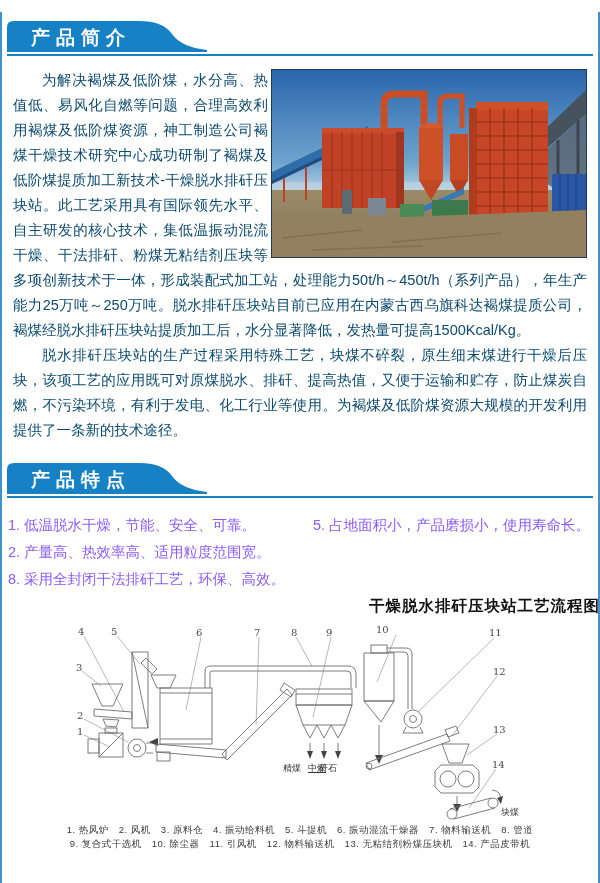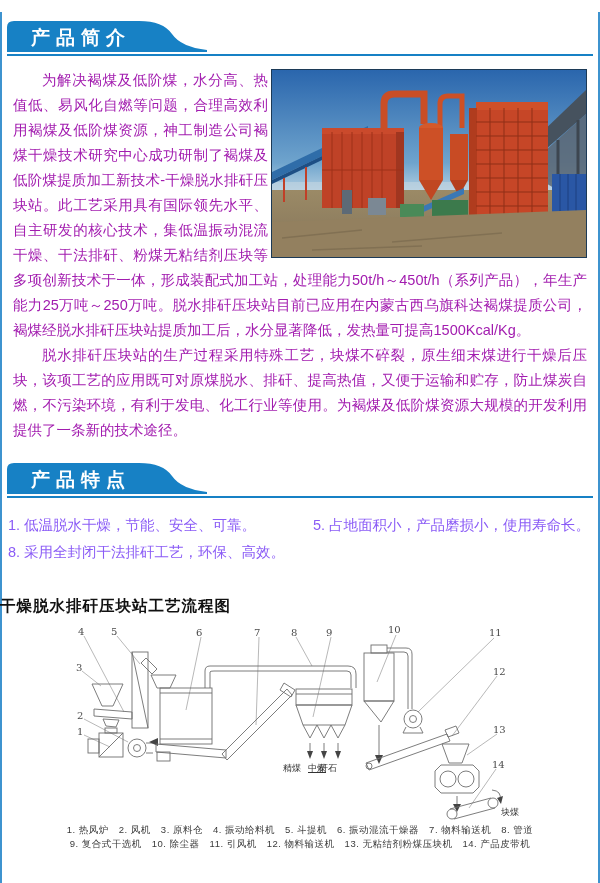--- a/index.html
+++ b/index.html
@@ -15,38 +15,38 @@
   
   .banner{position:absolute;left:7px;width:586px;height:35px;}
   .banner .shape{position:absolute;left:0;top:0;}
   .banner .rule{position:absolute;left:0;right:0;bottom:0;height:2.5px;background:#1781c5;}
   .banner .txt{
     position:absolute;left:24px;top:4px;color:#fff;font-size:19px;font-weight:bold;
     letter-spacing:6px;white-space:nowrap;
   }
 
   
-  .intro{position:absolute;top:56px;left:13px;right:13px;color:#a21caf;
+  .intro{position:absolute;top:56px;left:13px;right:13px;color:#0c4a6e;
     font-size:14.5px;line-height:25px;text-align:justify;}
   .intro p{margin:0;text-indent:2em;}
   .photo{
     float:right;width:316px;height:189px;margin:1px 0 6px 3px;
     border:1px solid #1c3a57;box-sizing:border-box;background:#7fb3d6;
   }
   .photo svg{display:block;width:100%;height:100%;}
 
   
   .features{position:absolute;top:500px;left:8px;right:6px;display:flex;
     color:#8b5cf6;font-size:14.5px;line-height:27px;}
   .features .col-l{width:305px;}
   .features .col-r{width:281px;}
   .feat-item{padding-left:1.55em;text-indent:-1.55em;}
 
   
-  .diag-title{position:absolute;top:584px;left:0;width:600px;text-align:left;
+  .diag-title{position:absolute;top:584px;left:0;width:600px;text-align:right;
     font-size:15.5px;font-weight:bold;color:#111;letter-spacing:1px;}
   .diagram{position:absolute;top:610px;left:0;width:600px;height:198px;}
   .diagram svg{position:absolute;left:0;top:0;}
   .num{position:absolute;font-family:"DejaVu Serif",serif;font-size:10px;color:#4a4a4a;}
   .dlabel{position:absolute;font-size:9px;color:#333;white-space:nowrap;}
 
   .caption{position:absolute;left:0;width:600px;text-align:center;
     font-size:9.5px;color:#3a3a3a;letter-spacing:0.5px;}
   .cap1{top:812px;}
   .cap2{top:826px;}
@@ -177,20 +177,21 @@
     <svg class="shape" width="200" height="31" viewBox="0 0 200 31">
       <path d="M0,31 L0,6 Q0,0 7,0 L132,0 Q156,0 165,13 Q174,26 200,29 L200,31 Z" fill="#1781c5"></path>
     </svg>
     <div class="rule"></div>
     <span class="txt">产品特点</span>
   </div>
 
   <div class="features">
     <div class="col-l">
       <div class="feat-item">1. 低温脱水干燥，节能、安全、可靠。</div>
+      <div class="feat-item">2. 产量高、热效率高、适用粒度范围宽。</div>
       <div class="feat-item">8. 采用全封闭干法排矸工艺，环保、高效。</div>
     </div>
     <div class="col-r">
       <div class="feat-item">5. 占地面积小，产品磨损小，使用寿命长。</div>
     </div>
   </div>
 
   <div class="diag-title">干燥脱水排矸压块站工艺流程图</div>
 
   <div class="diagram">
@@ -321,21 +322,21 @@
 
     <span class="num" style="left:77px;top:104px;">1</span>
     <span class="num" style="left:77px;top:88px;">2</span>
     <span class="num" style="left:76px;top:40px;">3</span>
     <span class="num" style="left:78px;top:4px;">4</span>
     <span class="num" style="left:111px;top:4px;">5</span>
     <span class="num" style="left:196px;top:5px;">6</span>
     <span class="num" style="left:254px;top:5px;">7</span>
     <span class="num" style="left:291px;top:5px;">8</span>
     <span class="num" style="left:326px;top:5px;">9</span>
-    <span class="num" style="left:388px;top:2px;">10</span>
+    <span class="num" style="left:376px;top:2px;">10</span>
     <span class="num" style="left:489px;top:5px;">11</span>
     <span class="num" style="left:493px;top:44px;">12</span>
     <span class="num" style="left:493px;top:102px;">13</span>
     <span class="num" style="left:492px;top:137px;">14</span>
 
     <span class="dlabel" style="left:283px;top:140px;">精煤</span>
     <span class="dlabel" style="left:308px;top:140px;text-decoration:underline;">中煤</span>
     <span class="dlabel" style="left:319px;top:140px;">矸石</span>
     <span class="dlabel" style="left:501px;top:184px;">块煤</span>
   </div>

